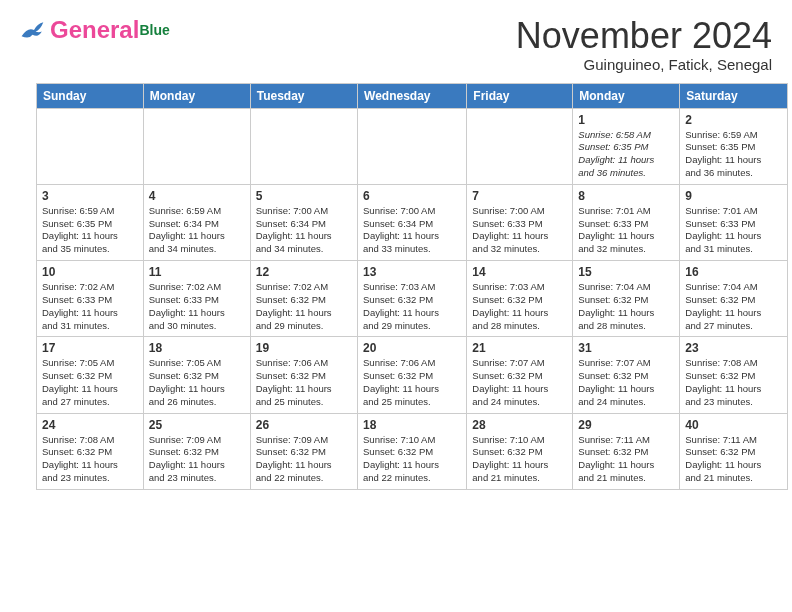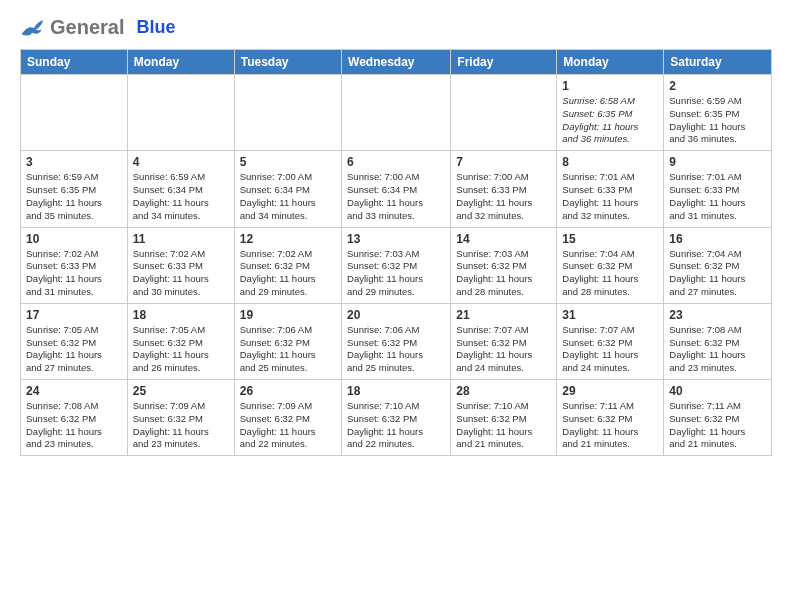--- a/index.html
+++ b/index.html
@@ -25,29 +25,28 @@
       display: flex;
       flex-direction: column;
       align-items: flex-start;
     }
     .logo-text {
       display: flex;
       align-items: center;
       gap: 2px;
     }
     .logo-general {
-      font-size: 20px;
+      font-size: 24px;
       font-weight: bold;
-      color: #737373;
+      color: #ec4899;
     }
     .logo-blue {
-      font-size: 18px;
+      font-size: 14px;
       font-weight: bold;
-      color: #1d4ed8;
-      padding-left: 12px;
+      color: #15803d;
     }
     .logo-bird {
       width: 28px;
       height: 22px;
     }
     .title-block {
       text-align: right;
     }
     .month-title {
       font-size: 36px;
@@ -55,20 +54,21 @@
       color: #333;
       line-height: 1.1;
     }
     .location {
       font-size: 15px;
       color: #333;
     }
     .calendar {
       width: 100%;
       border-collapse: collapse;
+      margin-left: 16px;
     }
     .calendar th {
       background: #3a7abf;
       color: #fff;
       font-size: 12px;
       font-weight: bold;
       padding: 5px 6px;
       text-align: left;
       border: 1px solid #ccc;
     }
@@ -108,20 +108,24 @@
       <div class="logo-text">
         <svg class="logo-bird" viewBox="0 0 36 28" fill="none" xmlns="http://www.w3.org/2000/svg">
           <path d="M2 22 Q10 10 18 14 Q22 6 30 4 Q26 14 20 16 Q24 18 28 16 Q24 24 16 20 Q12 26 2 22Z" fill="#3a7abf"></path>
         </svg>
         <span style="display:flex;align-items:center;">
           <span class="logo-general">General</span>
           <span class="logo-blue">Blue</span>
         </span>
       </div>
     </div>
+    <div class="title-block">
+      <div class="month-title">November 2024</div>
+      <div class="location">Guinguineo, Fatick, Senegal</div>
+    </div>
   </div>
 
   <table class="calendar">
     <thead>
       <tr>
       <th>Sunday</th>
           <th>Monday</th>
           <th>Tuesday</th>
           <th>Wednesday</th>
           <th>Friday</th>

